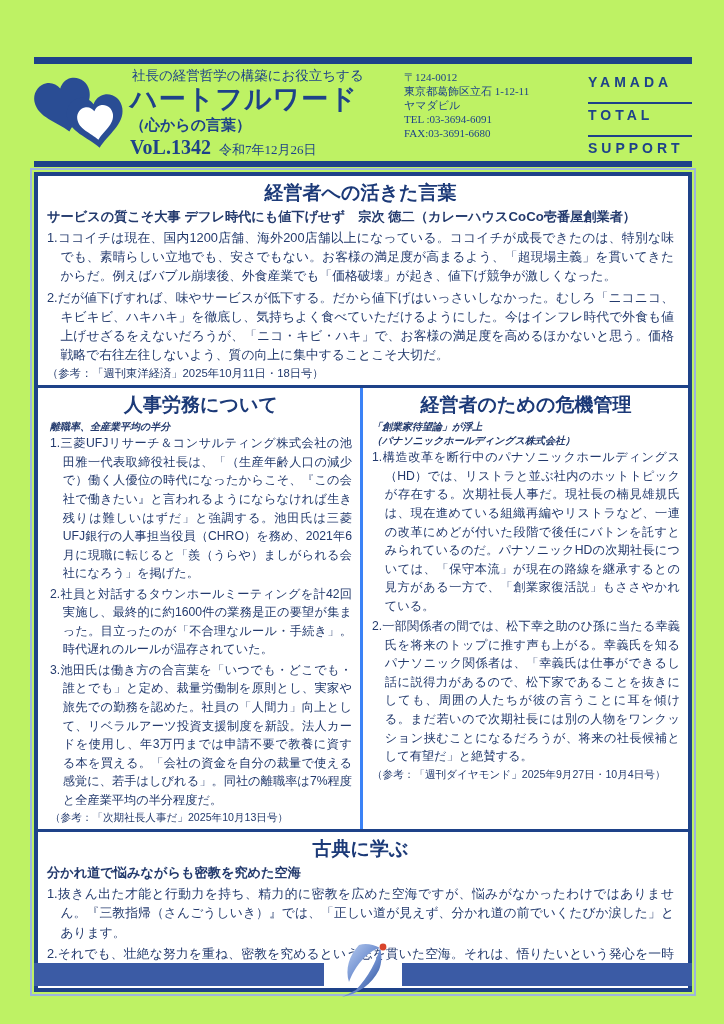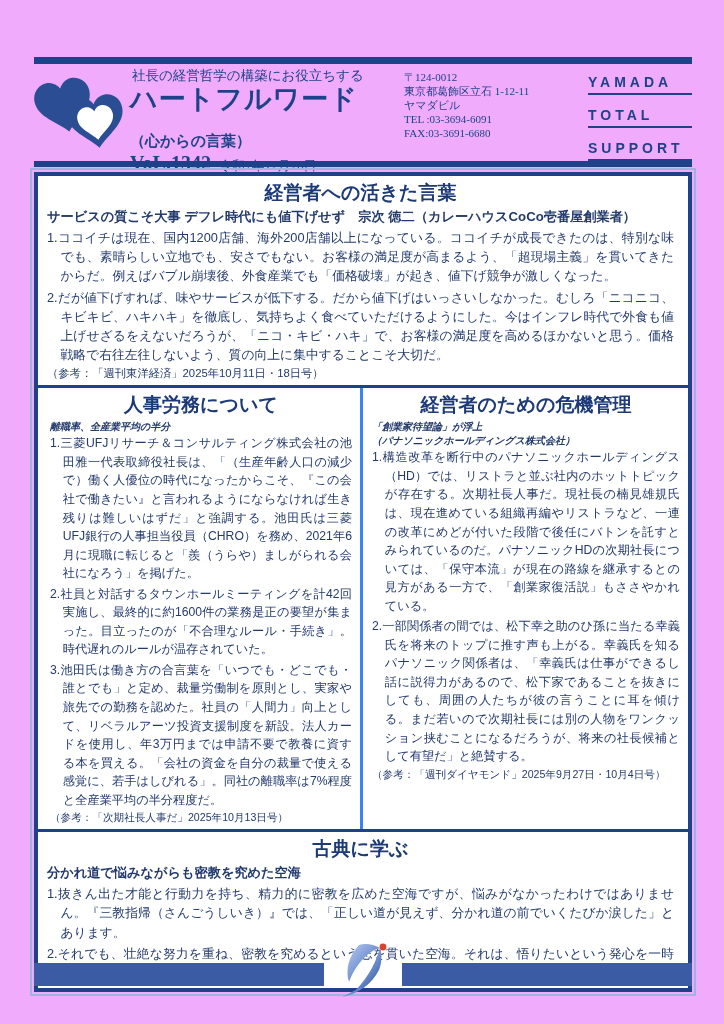--- a/index.html
+++ b/index.html
@@ -1,38 +1,38 @@
 <!DOCTYPE html>
 <html lang="ja"><head>
 <meta charset="utf-8">
 <style>
   html,body{margin:0;padding:0;background:#ffffff;}
   body{width:724px;height:1024px;font-family:"Liberation Sans","DejaVu Sans",sans-serif;}
-  .page{position:relative;width:724px;height:1024px;overflow:hidden;background:#f0abfc;}
+  .page{position:relative;width:724px;height:1024px;overflow:hidden;background:#bef264;}
   .content-col{position:absolute;left:34px;width:658px;top:0;}
 
   
   .header{margin-top:57px;}
   .rule{height:7px;background:#1e4289;}
   .rule.thin{height:6px;}
   .header-body{display:flex;align-items:flex-start;padding:4px 0 3px 0;height:90px;}
   .hearts{width:96px;flex:0 0 96px;margin-top:2px;}
   .masthead{flex:0 0 268px;line-height:1.1;color:#1e4289;}
   .tagline{font-family:"Liberation Serif","DejaVu Serif",serif;font-size:13.5px;margin:1px 0 0 2px;}
   .nl-title{font-family:"Liberation Serif","DejaVu Serif",serif;font-size:27px;font-weight:bold;letter-spacing:1px;margin-top:1px;}
-  .nl-subtitle{font-size:15px;font-weight:bold;margin-top:18px;}
+  .nl-subtitle{font-size:15px;font-weight:bold;margin-top:2px;}
   .volline{margin-top:3px;}
   .vol{font-family:"Liberation Serif","DejaVu Serif",serif;font-size:20px;font-weight:bold;}
   .issue-date{font-family:"Liberation Serif","DejaVu Serif",serif;font-size:13px;margin-left:8px;}
   .company{flex:1;color:#1e4289;font-family:"Liberation Serif","DejaVu Serif",serif;margin-left:6px;}
   .company-name{font-size:19.5px;letter-spacing:1px;white-space:nowrap;margin-top:2px;}
   .company-cols{display:flex;margin-top:2px;}
   .company-addr{font-size:11px;line-height:1.28;flex:1;}
   .brand{width:104px;text-align:left;margin-top:4px;}
-  .brand-line{display:block;font-family:"Liberation Sans","DejaVu Sans",sans-serif;font-weight:bold;font-size:14px;letter-spacing:4px;color:#1e4289;border-bottom:2px solid #1e4289;padding-bottom:3px;margin-bottom:12px;white-space:nowrap;}
+  .brand-line{display:block;font-family:"Liberation Sans","DejaVu Sans",sans-serif;font-weight:bold;font-size:14px;letter-spacing:4px;color:#1e4289;border-bottom:2px solid #1e4289;padding-bottom:12px;margin-bottom:3px;white-space:nowrap;}
 
   
   .main-box{margin-top:5px;border:4px solid #1e4289;outline:2px solid #9db4dd;outline-offset:2px;background:#fff;color:#233a6d;}
   .sec{padding:3px 14px 4px 9px;}
   .sec-title{text-align:center;font-size:19px;font-weight:600;color:#1c3a78;margin:1px 0 2px 0;}
   .lead{font-weight:bold;font-size:13.2px;margin:0 0 2px 0;}
   .item{margin:0 0 2px 0;font-size:12.8px;line-height:1.5;padding-left:1.05em;text-indent:-1.05em;text-align:justify;}
   .ref{text-align:left;font-size:11.3px;margin:1px 0 0 0;color:#233a6d;}
   .sec-words{border-bottom:3px solid #1e4289;}
   .two-col{display:flex;border-bottom:3px solid #1e4289;}

